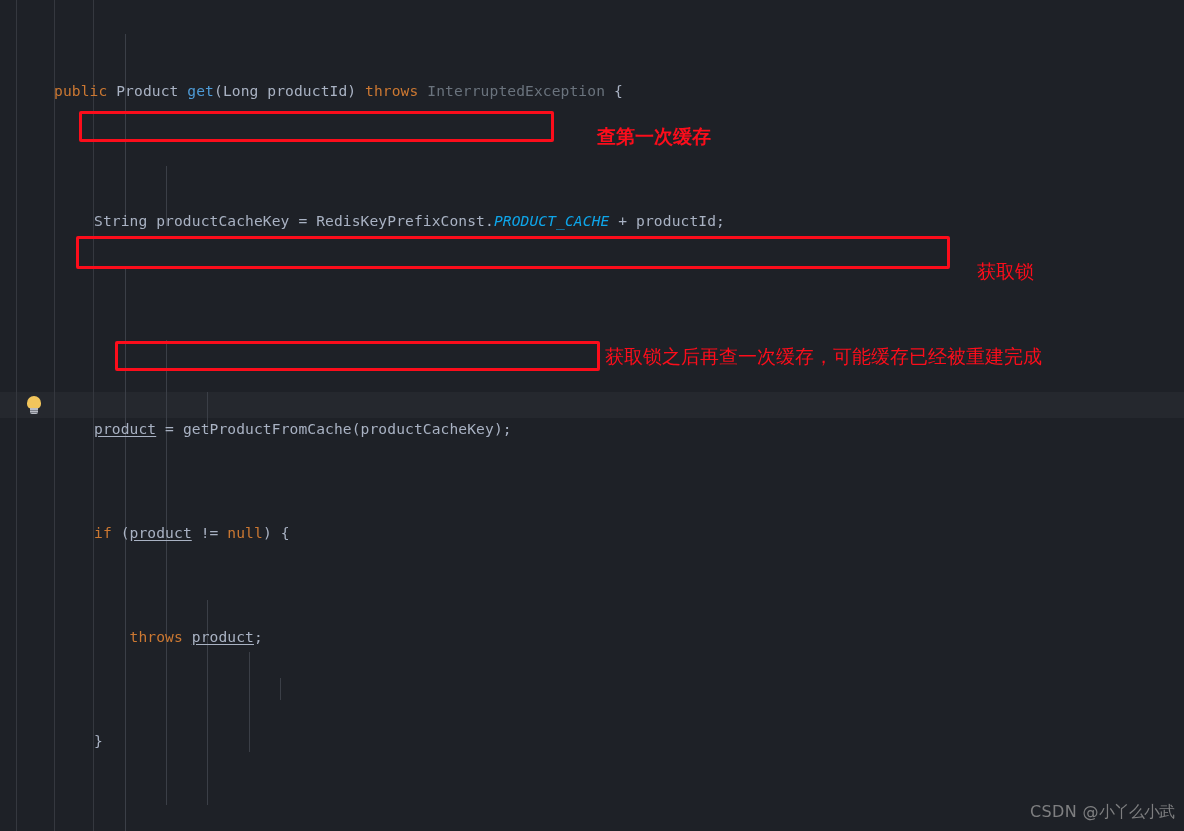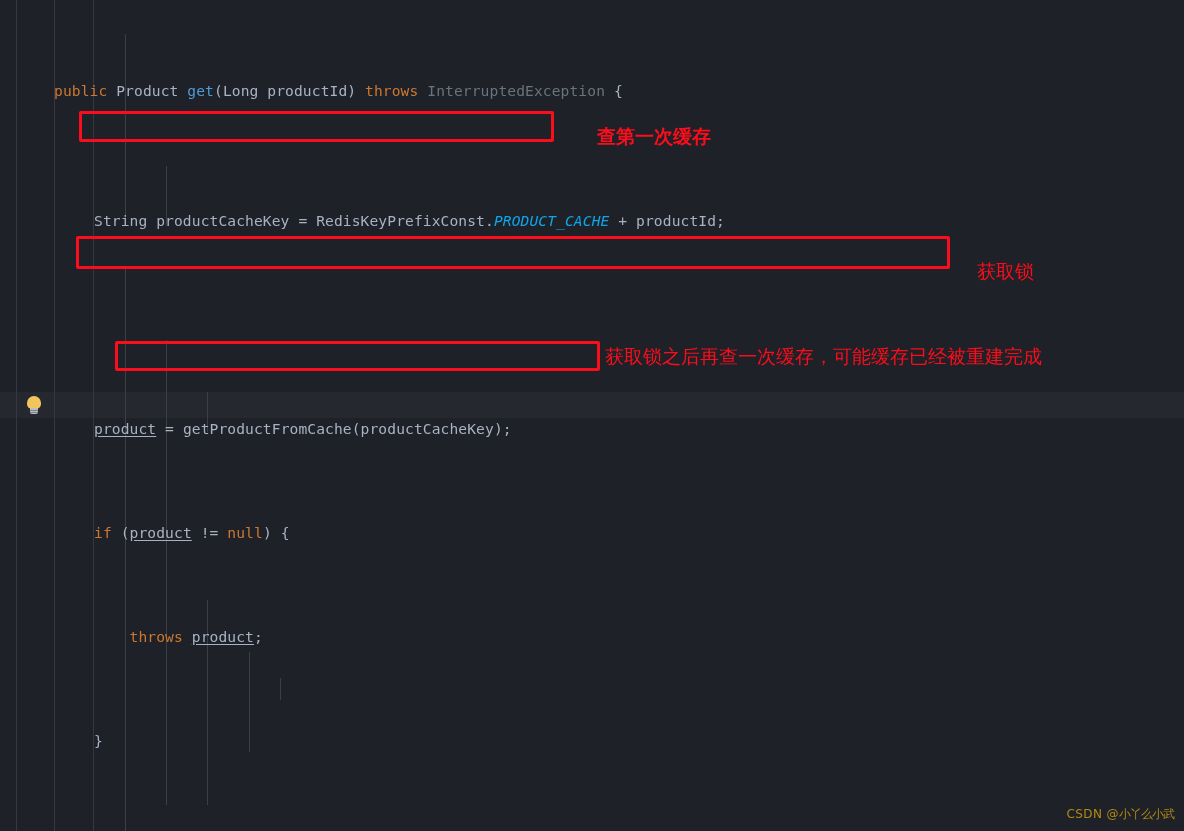--- a/index.html
+++ b/index.html
@@ -114,24 +114,24 @@
     font-size: 19px;
     line-height: 27px;
     white-space: pre-wrap;
   }
 
   
   .watermark {
     position: absolute;
     right: 10px;
     bottom: 8px;
-    color: #eab308;
+    color: #a3a3a3;
     opacity: 0.72;
     font-family: "DejaVu Sans", "Liberation Sans", sans-serif;
-    font-size: 12px;
+    font-size: 16px;
     letter-spacing: 0.4px;
     white-space: pre;
     margin-left: 37px;
   }
   .watermark .cjk { letter-spacing: -1px; }
 </style>
 </head>
 <body>
 
 <div id="editor">

